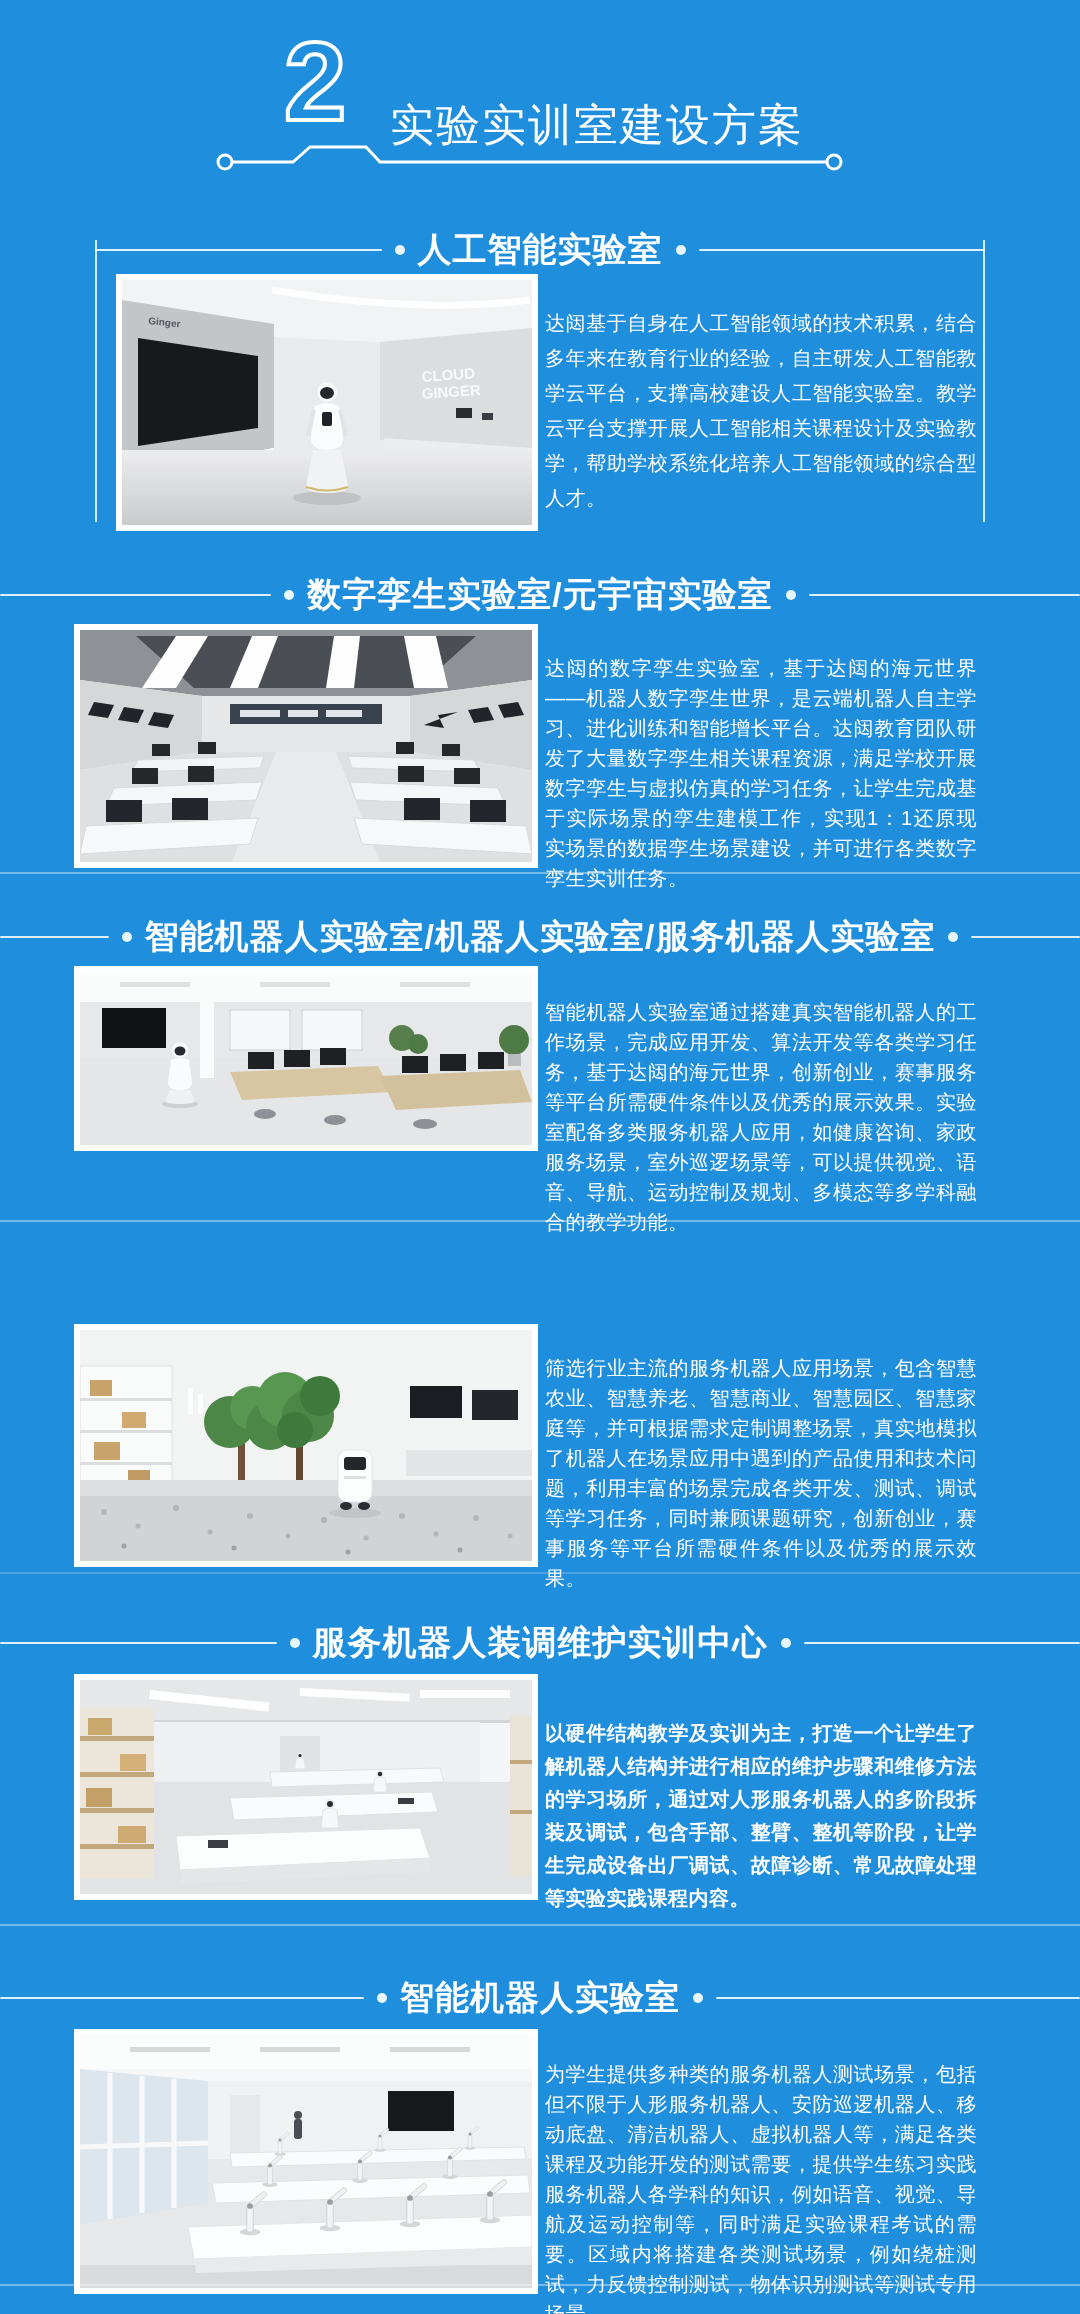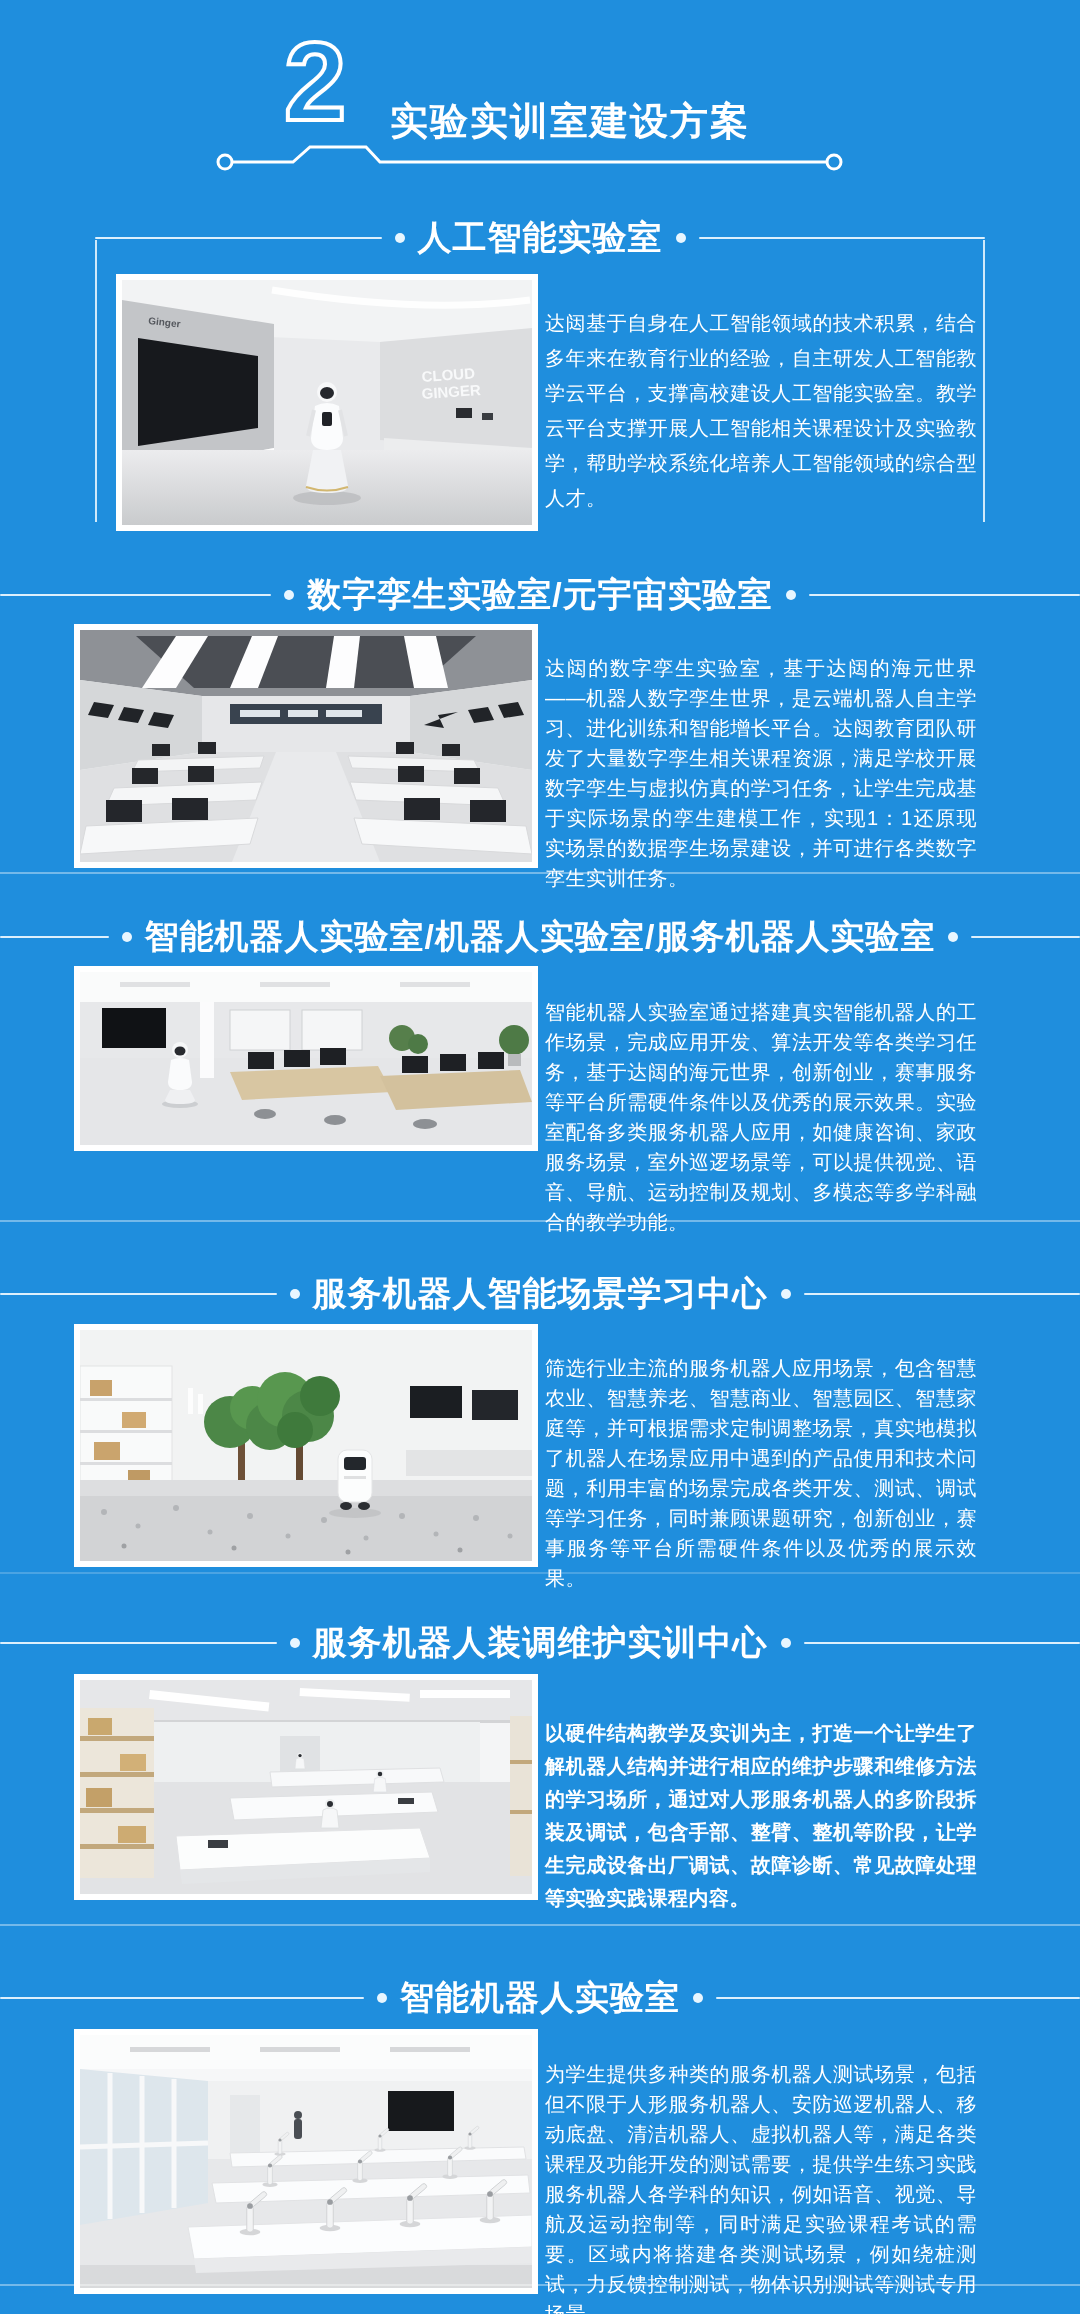--- a/index.html
+++ b/index.html
@@ -9,21 +9,21 @@
     font-family:"Liberation Sans","DejaVu Sans",sans-serif;
   }
   
   .big-two{
     position:absolute;left:284px;top:26px;
     font-size:112px;font-weight:bold;line-height:1;
     color:rgba(255,255,255,0);-webkit-text-stroke:4px #ffffff;
   }
   .main-title{
     position:absolute;left:390px;top:96px;
-    font-size:38px;font-weight:bold;color:#ffffff;letter-spacing:2px;white-space:nowrap;
+    font-size:44px;font-weight:normal;color:#ffffff;letter-spacing:2px;white-space:nowrap;
   }
   .header-line-svg{position:absolute;left:0;top:140px;}
   
   .sec-row{
     position:absolute;display:flex;align-items:center;gap:13px;height:44px;
   }
   .full{left:0;right:0;justify-content:center;}
   .inset{left:95px;right:95px;}
   .tline{flex:1;height:2px;background:rgba(238,249,255,.92);border-radius:2px;}
   .tdot{width:10px;height:10px;border-radius:50%;background:#e8f6ff;flex:none;}
@@ -50,21 +50,21 @@
 <div class="page">
 
   <div class="big-two">2</div>
   <div class="main-title">实验实训室建设方案</div>
   <svg class="header-line-svg" width="1080" height="50">
     <circle cx="225" cy="22" r="7" fill="none" stroke="#ffffff" stroke-width="3"></circle>
     <path d="M233 22 H293 L310 7 H366 L380 22 H826" fill="none" stroke="#ffffff" stroke-width="3"></path>
     <circle cx="834" cy="22" r="7" fill="none" stroke="#ffffff" stroke-width="3"></circle>
   </svg>
 
-  <div class="sec-row inset" style="top:216px">
+  <div class="sec-row inset" style="top:228px">
     <div class="tline"></div>
     <span class="tdot"></span>
     <h2 class="sec-title">人工智能实验室</h2>
     <span class="tdot"></span>
     <div class="tline"></div>
   </div>
   <div class="drop" style="left:95px;top:240px;height:282px"></div>
   <div class="drop" style="left:983px;top:240px;height:282px"></div>
 
   <div class="photo" style="left:116px;top:274px;width:410px;height:245px">
@@ -198,27 +198,20 @@
       <circle cx="322" cy="66" r="13" fill="#567f4b"></circle>
       <circle cx="338" cy="72" r="10" fill="#4e7a46"></circle>
       <circle cx="434" cy="68" r="15" fill="#4e7a46"></circle>
       <rect x="428" y="82" width="13" height="12" fill="#b9bbbd"></rect>
     </svg>
   </div>
   <p class="body-text" style="top:978px">智能机器人实验室通过搭建真实智能机器人的工作场景，完成应用开发、算法开发等各类学习任务，基于达闼的海元世界，创新创业，赛事服务等平台所需硬件条件以及优秀的展示效果。实验室配备多类服务机器人应用，如健康咨询、家政服务场景，室外巡逻场景等，可以提供视觉、语音、导航、运动控制及规划、多模态等多学科融合的教学功能。</p>
 
   <div class="seam" style="top:1220px"></div>
 
-  <div class="sec-row full" style="top:1272px">
-    <div class="tline"></div>
-    <span class="tdot"></span>
-    <h2 class="sec-title">服务机器人智能场景学习中心</h2>
-    <span class="tdot"></span>
-    <div class="tline"></div>
-  </div>
 
   <div class="photo" style="left:74px;top:1324px;width:452px;height:231px">
     <svg viewBox="0 0 452 231" preserveAspectRatio="none">
       <rect width="452" height="231" fill="#f2f3f3"></rect>
       <rect x="0" y="36" width="92" height="128" fill="#f9fafa" stroke="#e2e3e4"></rect>
       <rect x="0" y="68" width="92" height="3" fill="#dcdddf"></rect>
       <rect x="0" y="100" width="92" height="3" fill="#dcdddf"></rect>
       <rect x="0" y="132" width="92" height="3" fill="#dcdddf"></rect>
       <rect x="10" y="50" width="22" height="16" fill="#c8a26b"></rect>
       <rect x="42" y="82" width="24" height="16" fill="#d1aa72"></rect>

